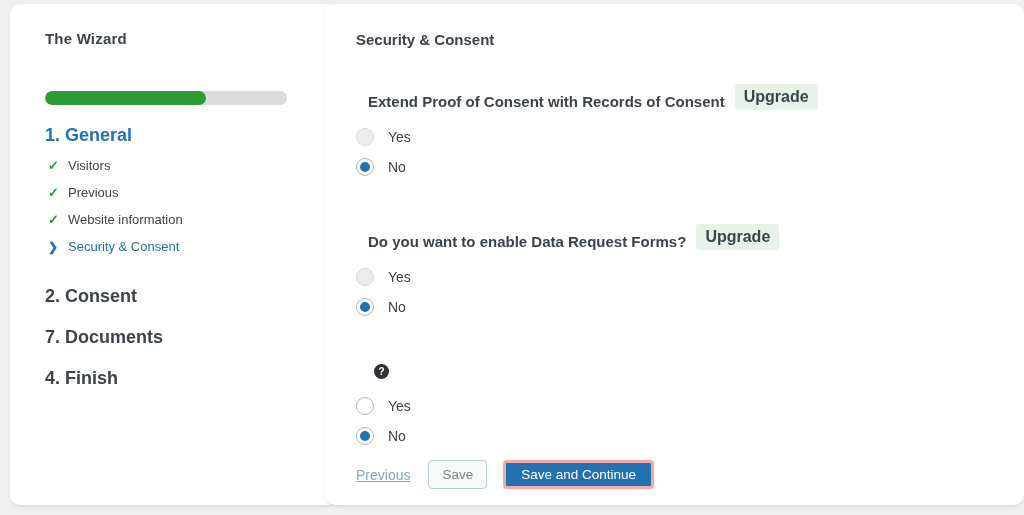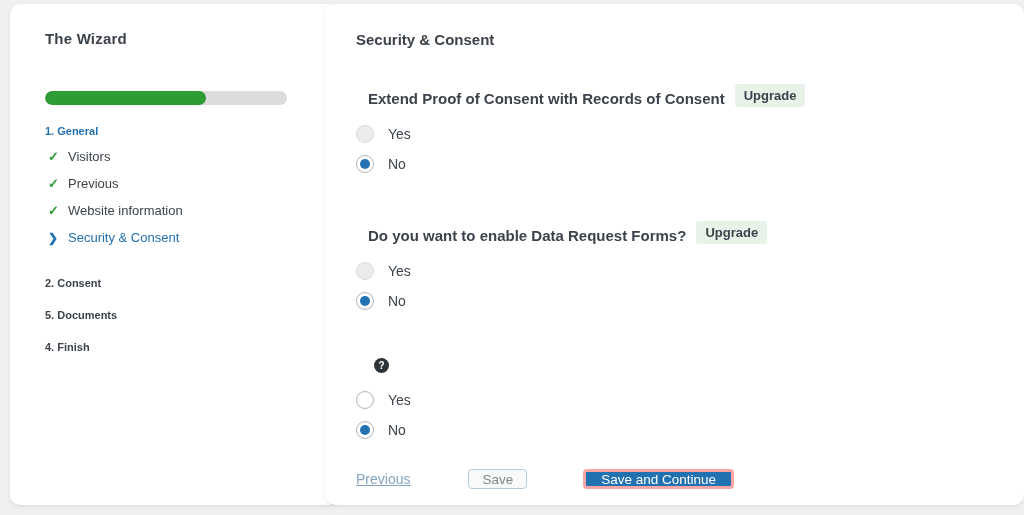--- a/index.html
+++ b/index.html
@@ -24,21 +24,21 @@
     display:flex; flex-direction:column;
   }
   .sidebar-title { font-size:15px; font-weight:700; color:#3c434a; letter-spacing:.2px; }
   .progress-track {
     margin-top:44px;
     width:242px; height:14px;
     background:#dcdcde; border-radius:7px;
     overflow:hidden;
   }
   .progress-fill { height:100%; background:#2e9b34; border-radius:7px; }
-  .step-header { font-size:11px; font-weight:700; color:#3c434a; cursor:pointer; }
+  .step-header { font-size:18px; font-weight:700; color:#3c434a; cursor:pointer; }
   .step-header.active { color:#2271b1; }
   .step-1 { margin-top:20px; }
   .substeps { margin-top:12px; }
   .substep {
     display:flex; align-items:center;
     font-size:13px; color:#3c434a;
     margin-bottom:12px; cursor:pointer;
     padding-left:3px;
   }
   .substep .mark {
@@ -54,21 +54,21 @@
     padding:27px 21px 16px 31px;
     display:flex; flex-direction:column;
   }
   .main-title { font-size:15px; font-weight:700; color:#3c434a; }
   .question { margin-top:36px; }
   .q-label-row { display:flex; align-items:flex-end;margin-left:12px; }
   .q-label { font-size:15px; font-weight:700; color:#3c434a; }
   .badge {
     margin-left:10px;
     background:#e9f2e9; color:#3c434a;
-    font-size:13px; font-weight:700;
+    font-size:16px; font-weight:700;
     padding:4px 9px; border-radius:3px;
   }
   .help-icon {
     margin-left:6px;
     width:15px; height:15px; border-radius:50%;
     background:#2c3338; color:#fff;
     font-size:10px; font-weight:700;
     display:inline-flex; align-items:center; justify-content:center;
     cursor:pointer;
   }
@@ -94,21 +94,21 @@
     display:flex; align-items:center; justify-content:flex-start;
     padding-bottom:0;
   }
   .link-previous {
     color:#85a5c3; font-size:14px; text-decoration:underline; cursor:pointer;
     margin-right:18px;
   }
   .btn {
     font-family:"Liberation Sans", sans-serif;
     font-size:13.5px; border-radius:4px; cursor:pointer;
-    height:20px; display:inline-flex; align-items:center;margin-left:40px;
+    height:29px; display:inline-flex; align-items:center;
   }
   .btn-save {
     background:#f8f9f9; border:1px solid #b4cbdf; color:#7e858b;
     padding:0 13px; margin-right:16px;
   }
   .btn-primary {
     background:#2271b1; border:3px solid #fca5a5; color:#fff;
     padding:0 15px;
   }
 </style>
@@ -137,21 +137,21 @@
       <span class="mark">✓</span>
       <span>Website information</span>
     </div>
     <div class="substep current">
       <span class="mark">❯</span>
       <span>Security &amp; Consent</span>
     </div>
   </div>
 
   <div class="step-header step-rest">2. Consent</div>
-  <div class="step-header step-rest">5. Documents</div>
+  <div class="step-header step-rest">7. Documents</div>
   <div class="step-header step-rest">4. Finish</div>
 </div>
 
 <div class="card main">
   <div class="main-title">Security &amp; Consent</div>
 
   <div class="question">
     <div class="q-label-row">
       <span class="q-label">Extend Proof of Consent with Records of Consent</span>
       <span class="badge">Upgrade</span>

